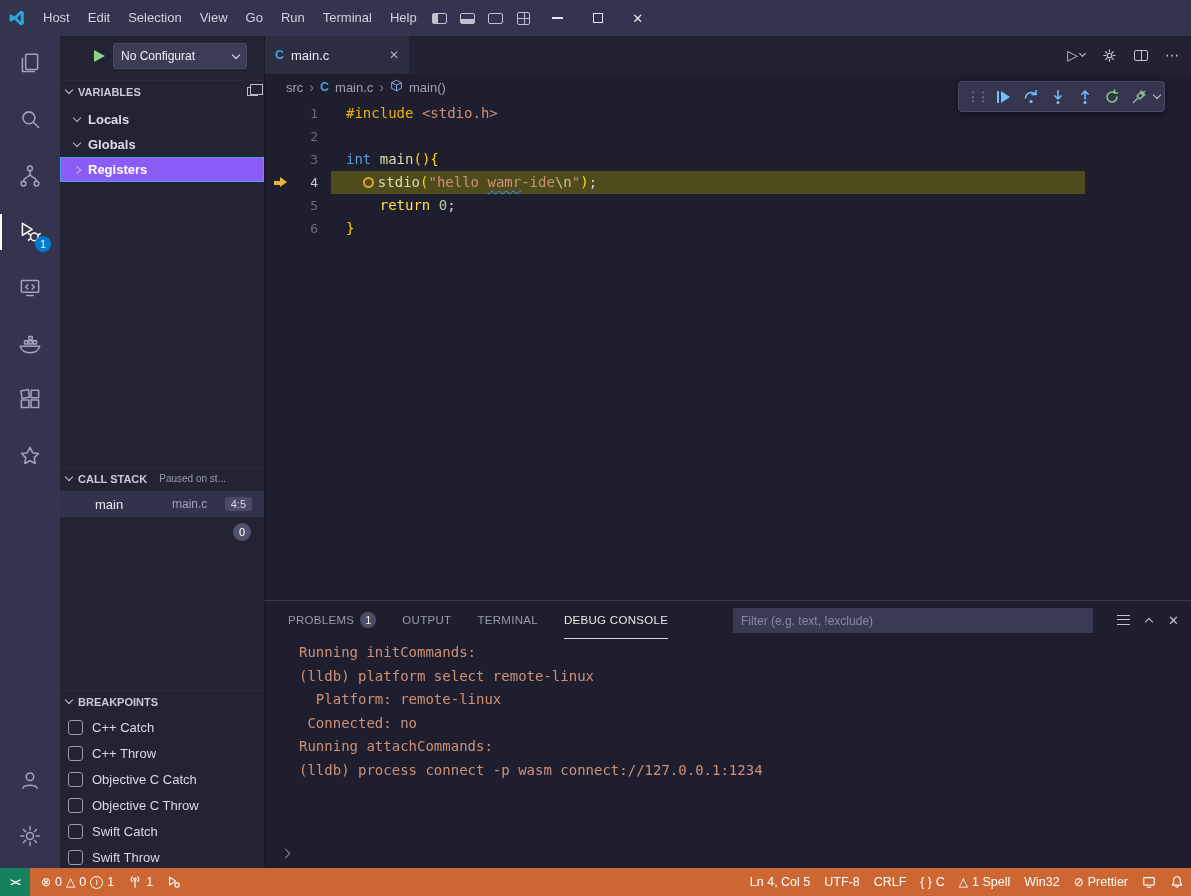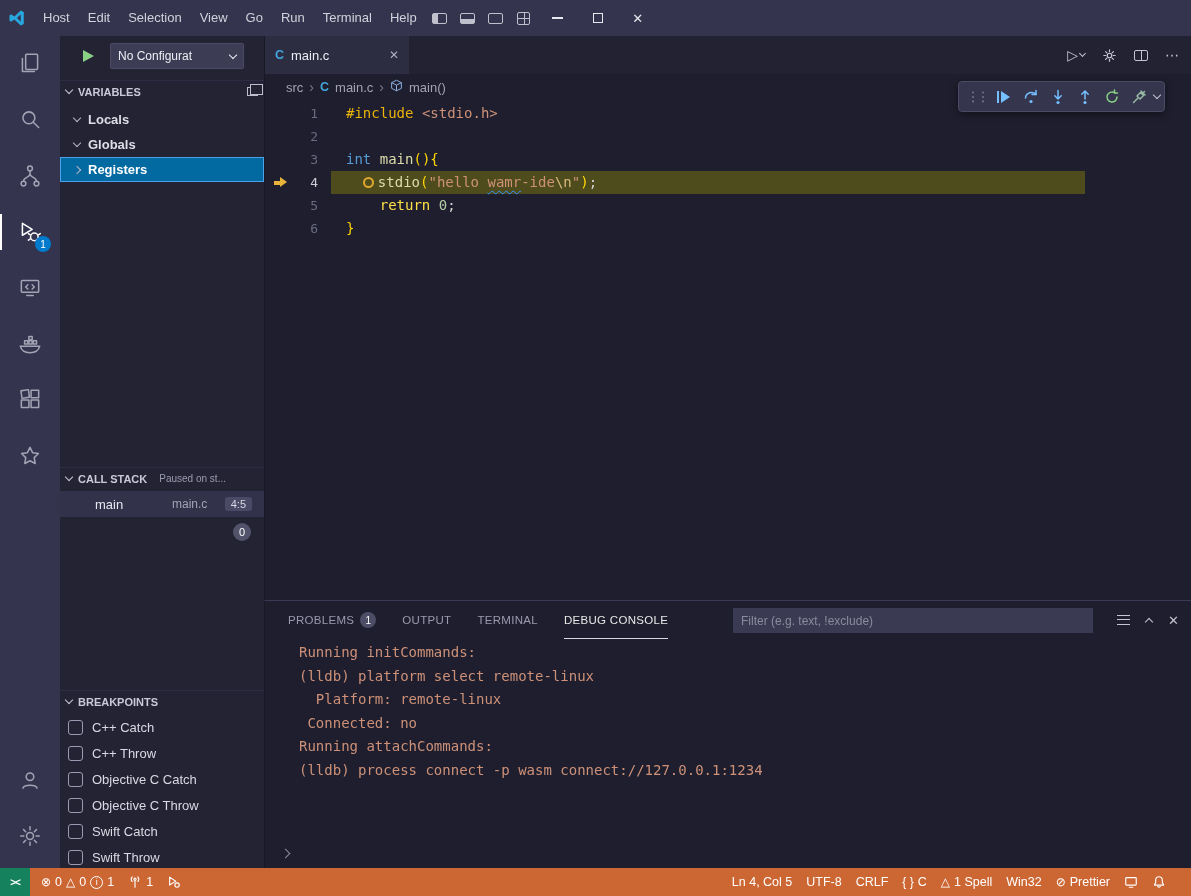--- a/index.html
+++ b/index.html
@@ -35,42 +35,42 @@
   .ab-item svg { width:26px; height:26px; stroke:#c8c8d8; stroke-width:1.4; fill:none;
     stroke-linecap:round; stroke-linejoin:round; }
   .ab-item.active svg { stroke:#ffffff; }
   .ab-badge { position:absolute; right:9px; bottom:8px; min-width:16px; height:16px; border-radius:8px;
     background:#007acc; color:#fff; font-size:10px; display:flex; align-items:center; justify-content:center; }
   .ab-bottom { position:absolute; bottom:4px; left:0; right:0; }
 
   
   .sidebar { position:absolute; top:36px; left:60px; width:204px; bottom:28px; background:#232334; z-index:10; }
   .debug-config { position:absolute; top:0; left:0; right:0; height:40px; display:flex;
-    align-items:center; padding-left:23px; gap:16px; }
+    align-items:center; padding-left:34px; gap:8px; }
   .start-tri { width:0; height:0; border-left:11px solid #89d185; border-top:6.5px solid transparent;
     border-bottom:6.5px solid transparent; }
   .config-dropdown { width:134px; height:26px; background:#3c3c55; border:1px solid #4a4a64; border-radius:2px;
     display:flex; align-items:center; justify-content:space-between; padding:0 7px; font-size:12px; color:#eeeef4;
     white-space:nowrap; overflow:hidden; }
   .cv { display:inline-block; width:6px; height:6px; border-right:1.4px solid currentColor;
     border-bottom:1.4px solid currentColor; flex:none; }
   .cv.d { transform:rotate(45deg); margin-top:-3px; }
   .cv.r { transform:rotate(-45deg); }
   .cv.u { transform:rotate(-135deg); margin-top:4px; }
   .section { position:absolute; left:0; right:0; }
   .section-header { display:flex; align-items:center; gap:6px; height:22px; padding:0 6px;
     font-size:11px; font-weight:bold; color:#c9c9d8; border-top:1px solid #2c2c42; }
   .hdr-hint { font-weight:normal; font-size:10px; color:#9b9bb0; margin-left:6px; white-space:nowrap;
     overflow:hidden; text-overflow:ellipsis; flex:1; }
   .hdr-icon { margin-left:auto; width:11px; height:9px; border:1.2px solid #bdbdcd; position:relative; }
   .hdr-icon::before { content:""; position:absolute; left:2px; top:-4px; width:11px; height:9px;
     border:1.2px solid #bdbdcd; background:#232334; }
   .tree-row { display:flex; align-items:center; gap:8px; height:25px; padding-left:14px; font-size:13px; color:#dedee8; }
   .tree-row .cv { color:#b8b8c8; }
-  .tree-row.selected { background:#0369a1; outline:1px solid #4da1e8; outline-offset:-1px; color:#ffffff; }
+  .tree-row.selected { background:#8b5cf6; outline:1px solid #4da1e8; outline-offset:-1px; color:#ffffff; }
   .frame-row { position:absolute; top:24px; left:0; right:0; height:26px; background:#32324a;
     display:flex; align-items:center; padding:0 12px 0 35px; font-size:13px; }
   .frame-name { color:#e6e6f0; width:77px; }
   .frame-file { color:#a2a2b6; font-size:12px; flex:1; }
   .frame-pos { background:#4a4a66; border-radius:3px; padding:1px 6px; font-size:11px; color:#d8d8e6; }
   .zero-row { position:absolute; top:53px; left:0; right:0; height:24px; display:flex;
     align-items:center; justify-content:flex-end; padding-right:13px; }
   .zero-badge { width:18px; height:18px; border-radius:50%; background:#52526b; color:#fff; font-size:11px;
     display:flex; align-items:center; justify-content:center; }
   .bp-list { position:absolute; top:24px; left:0; right:0; }
@@ -147,21 +147,21 @@
   .console-line { white-space:pre; }
   .console-prompt { position:absolute; left:17px; bottom:7px; color:#8a8aa0; }
   .console-prompt .cv { width:7px; height:7px; }
 
   
   .statusbar { position:absolute; left:0; right:0; bottom:0; height:28px; background:#cc6633; color:#fff;
     display:flex; align-items:stretch; font-size:12.5px; z-index:30; }
   .sb-remote { width:30px; background:#16825d; display:flex; align-items:center; justify-content:center; }
   .remote-glyph { font-size:10px; font-weight:bold; letter-spacing:-1px; }
   .sb-left { display:flex; align-items:center; padding-left:4px; }
-  .sb-right { margin-left:auto; display:flex; align-items:center; padding-right:18px; }
+  .sb-right { margin-left:auto; display:flex; align-items:center; padding-right:0; }
   .sb-item { display:flex; align-items:center; gap:4px; padding:0 7px; height:28px; white-space:nowrap; }
   .sb-ic { font-size:12px; }
   .ic-info { width:13px; height:13px; border:1px solid #fff; border-radius:50%; font-size:9px; font-style:normal;
     display:inline-flex; align-items:center; justify-content:center; }
   .ic-info::after { content:"i"; }
   .sb-item svg { width:14px; height:14px; stroke:#fff; stroke-width:1.3; fill:none; stroke-linecap:round; stroke-linejoin:round; }
 </style>
 </head>
 <body>
 

